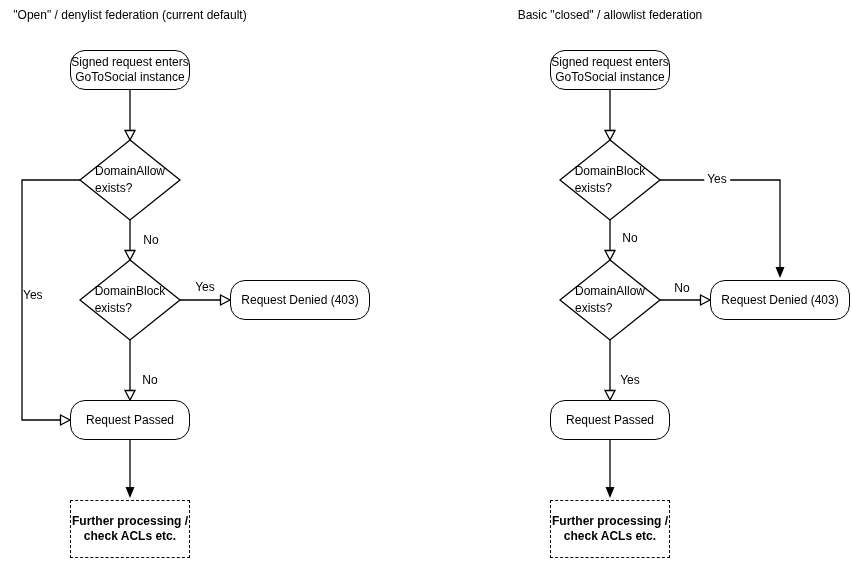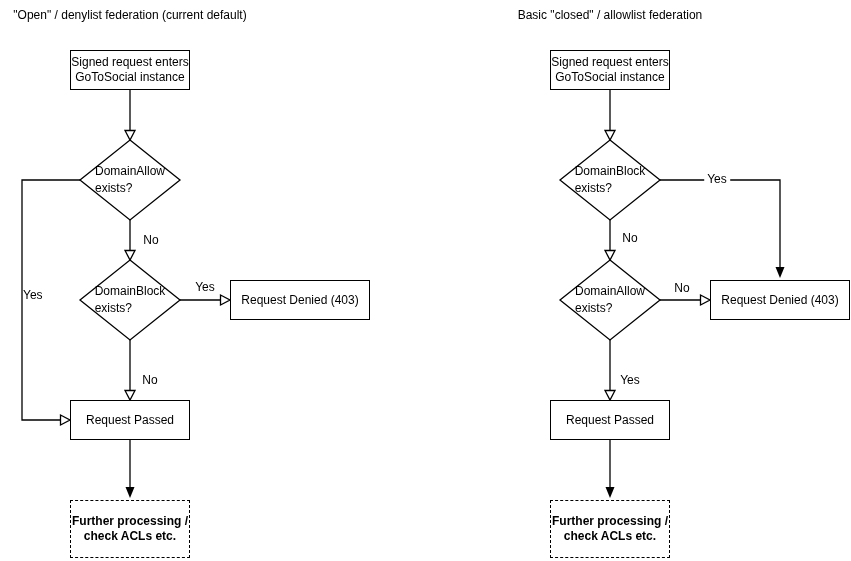--- a/index.html
+++ b/index.html
@@ -27,21 +27,21 @@
     position: absolute;
     text-align: center;
     white-space: nowrap;
     z-index: 2;
   }
   .node {
     position: absolute;
     box-sizing: border-box;
     background: #ffffff;
     border: 1.3px solid #000000;
-    border-radius: 0;
+    border-radius: 15px;
     display: flex;
     align-items: center;
     justify-content: center;
     text-align: center;
     white-space: pre-line;
     line-height: 15px;
     z-index: 1;
   }
   .node.dashed {
     border-style: dashed;

